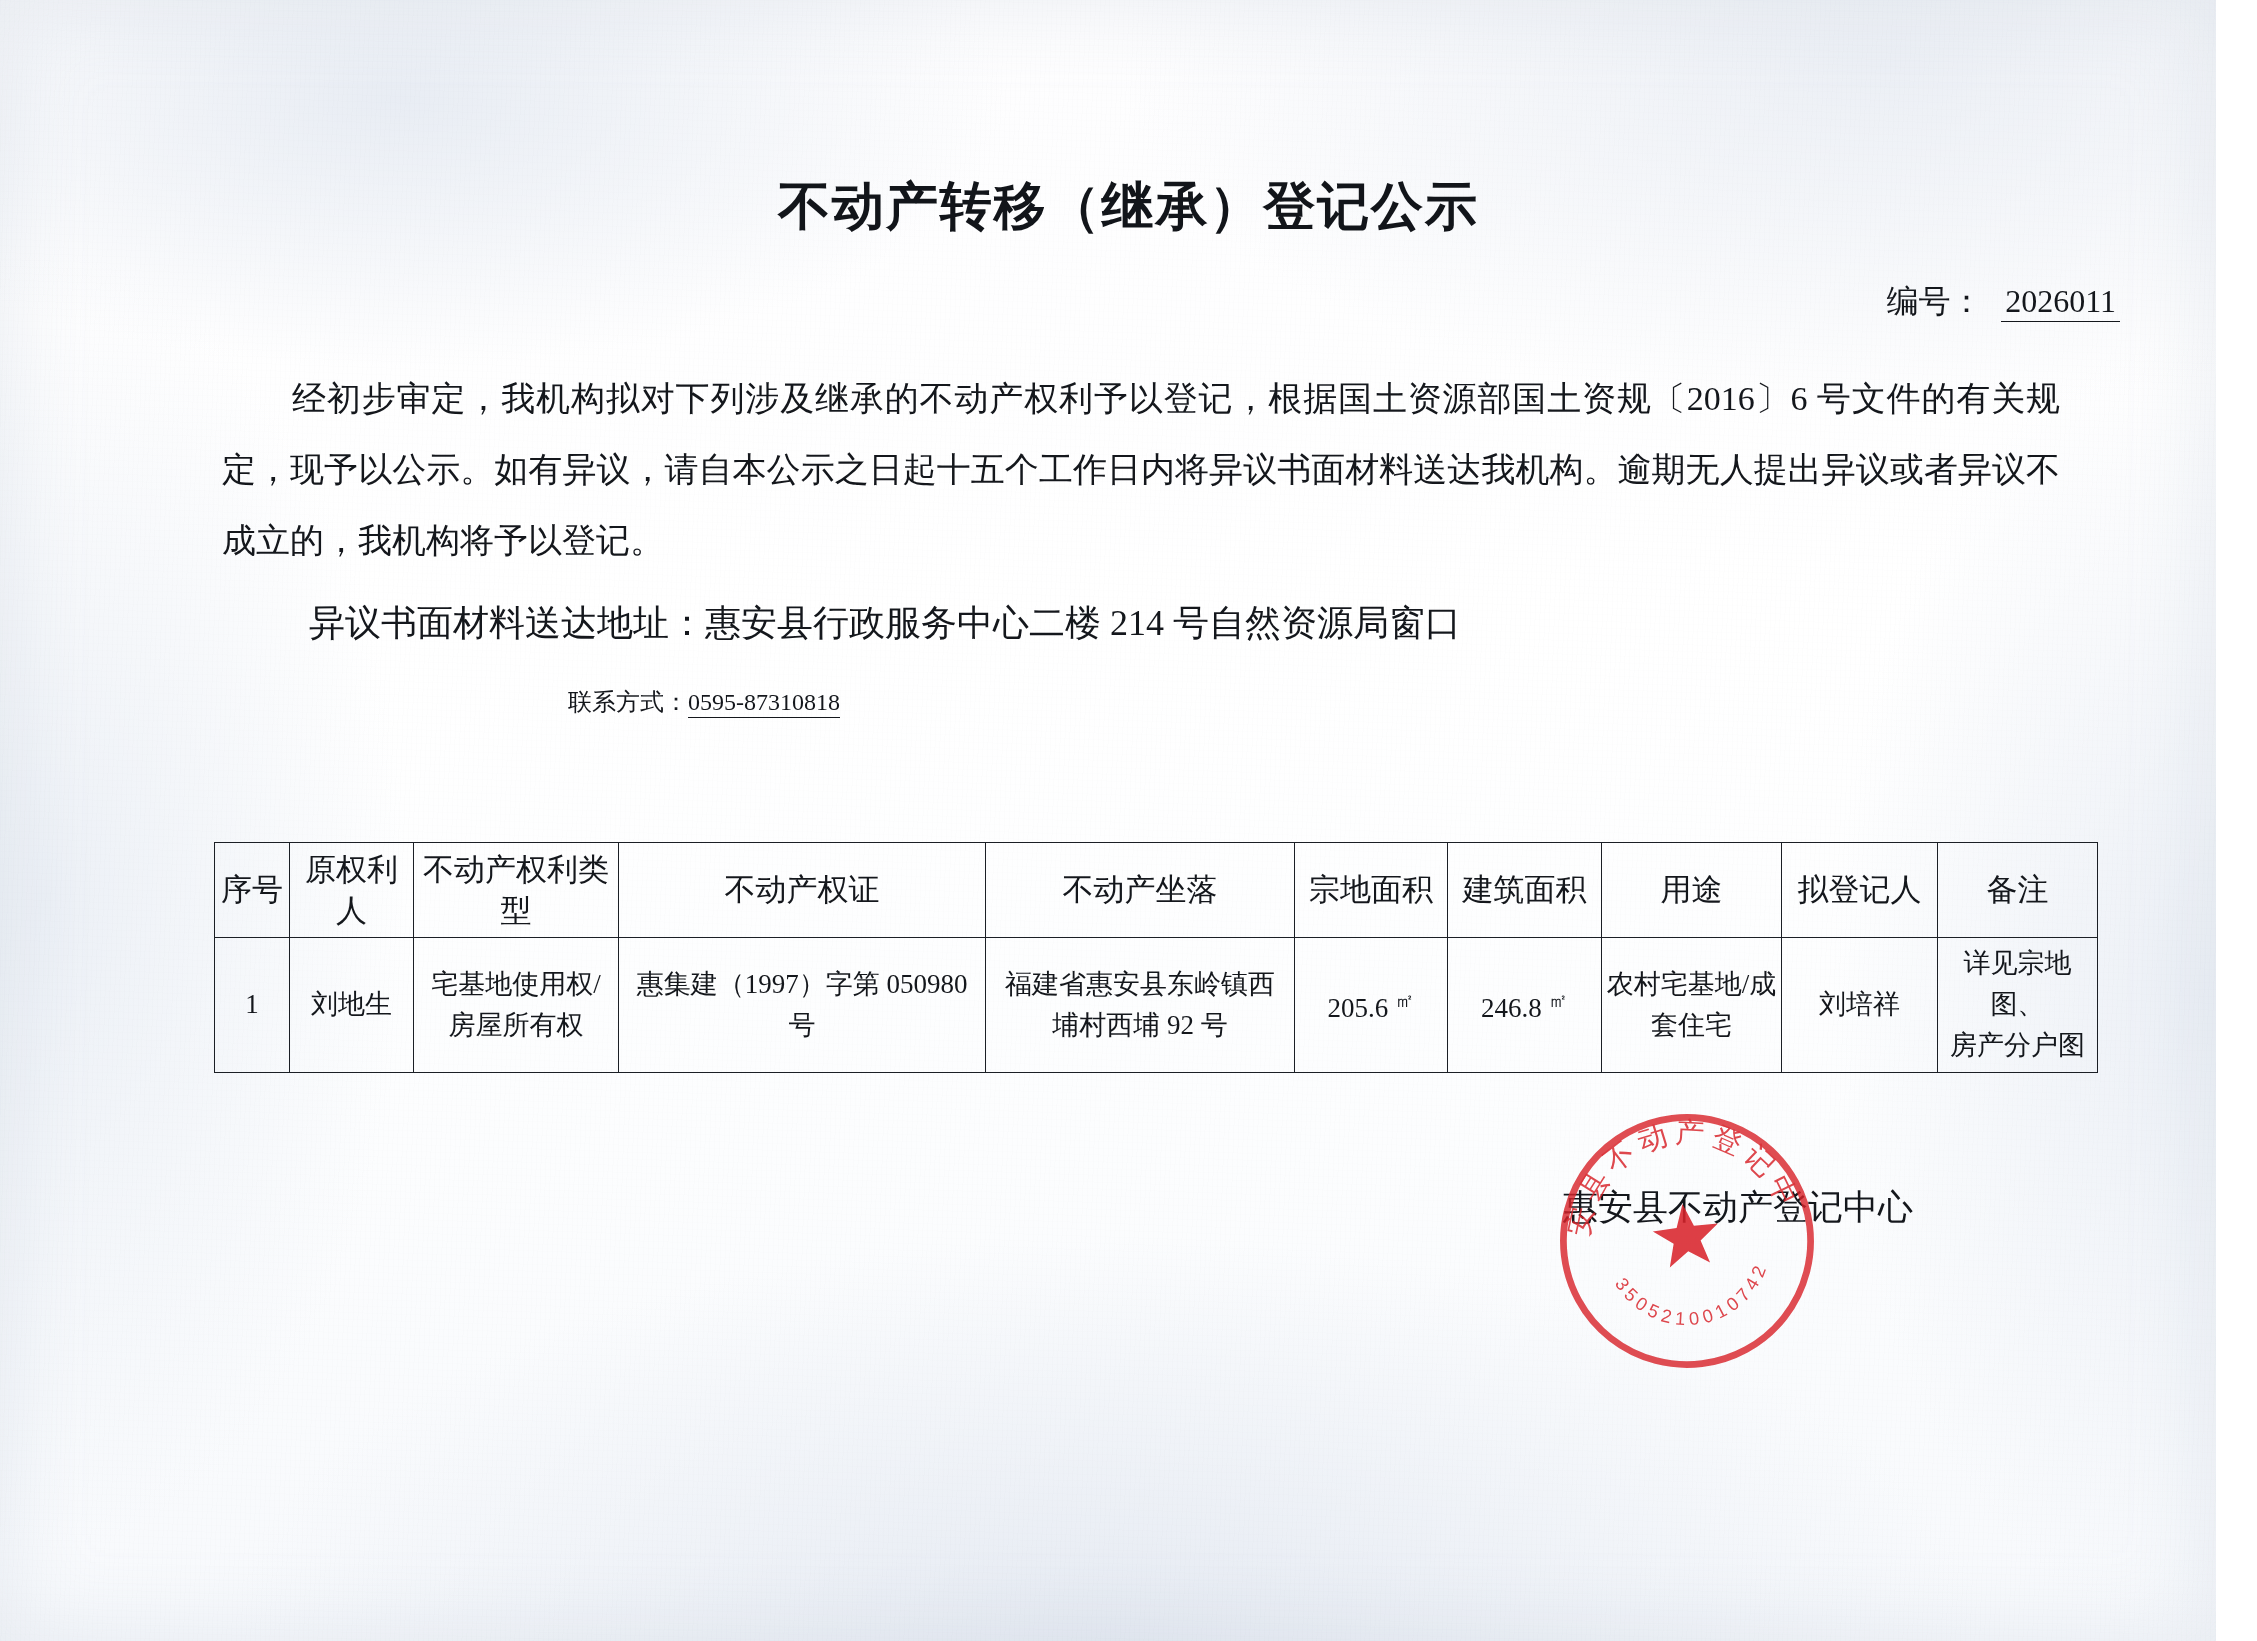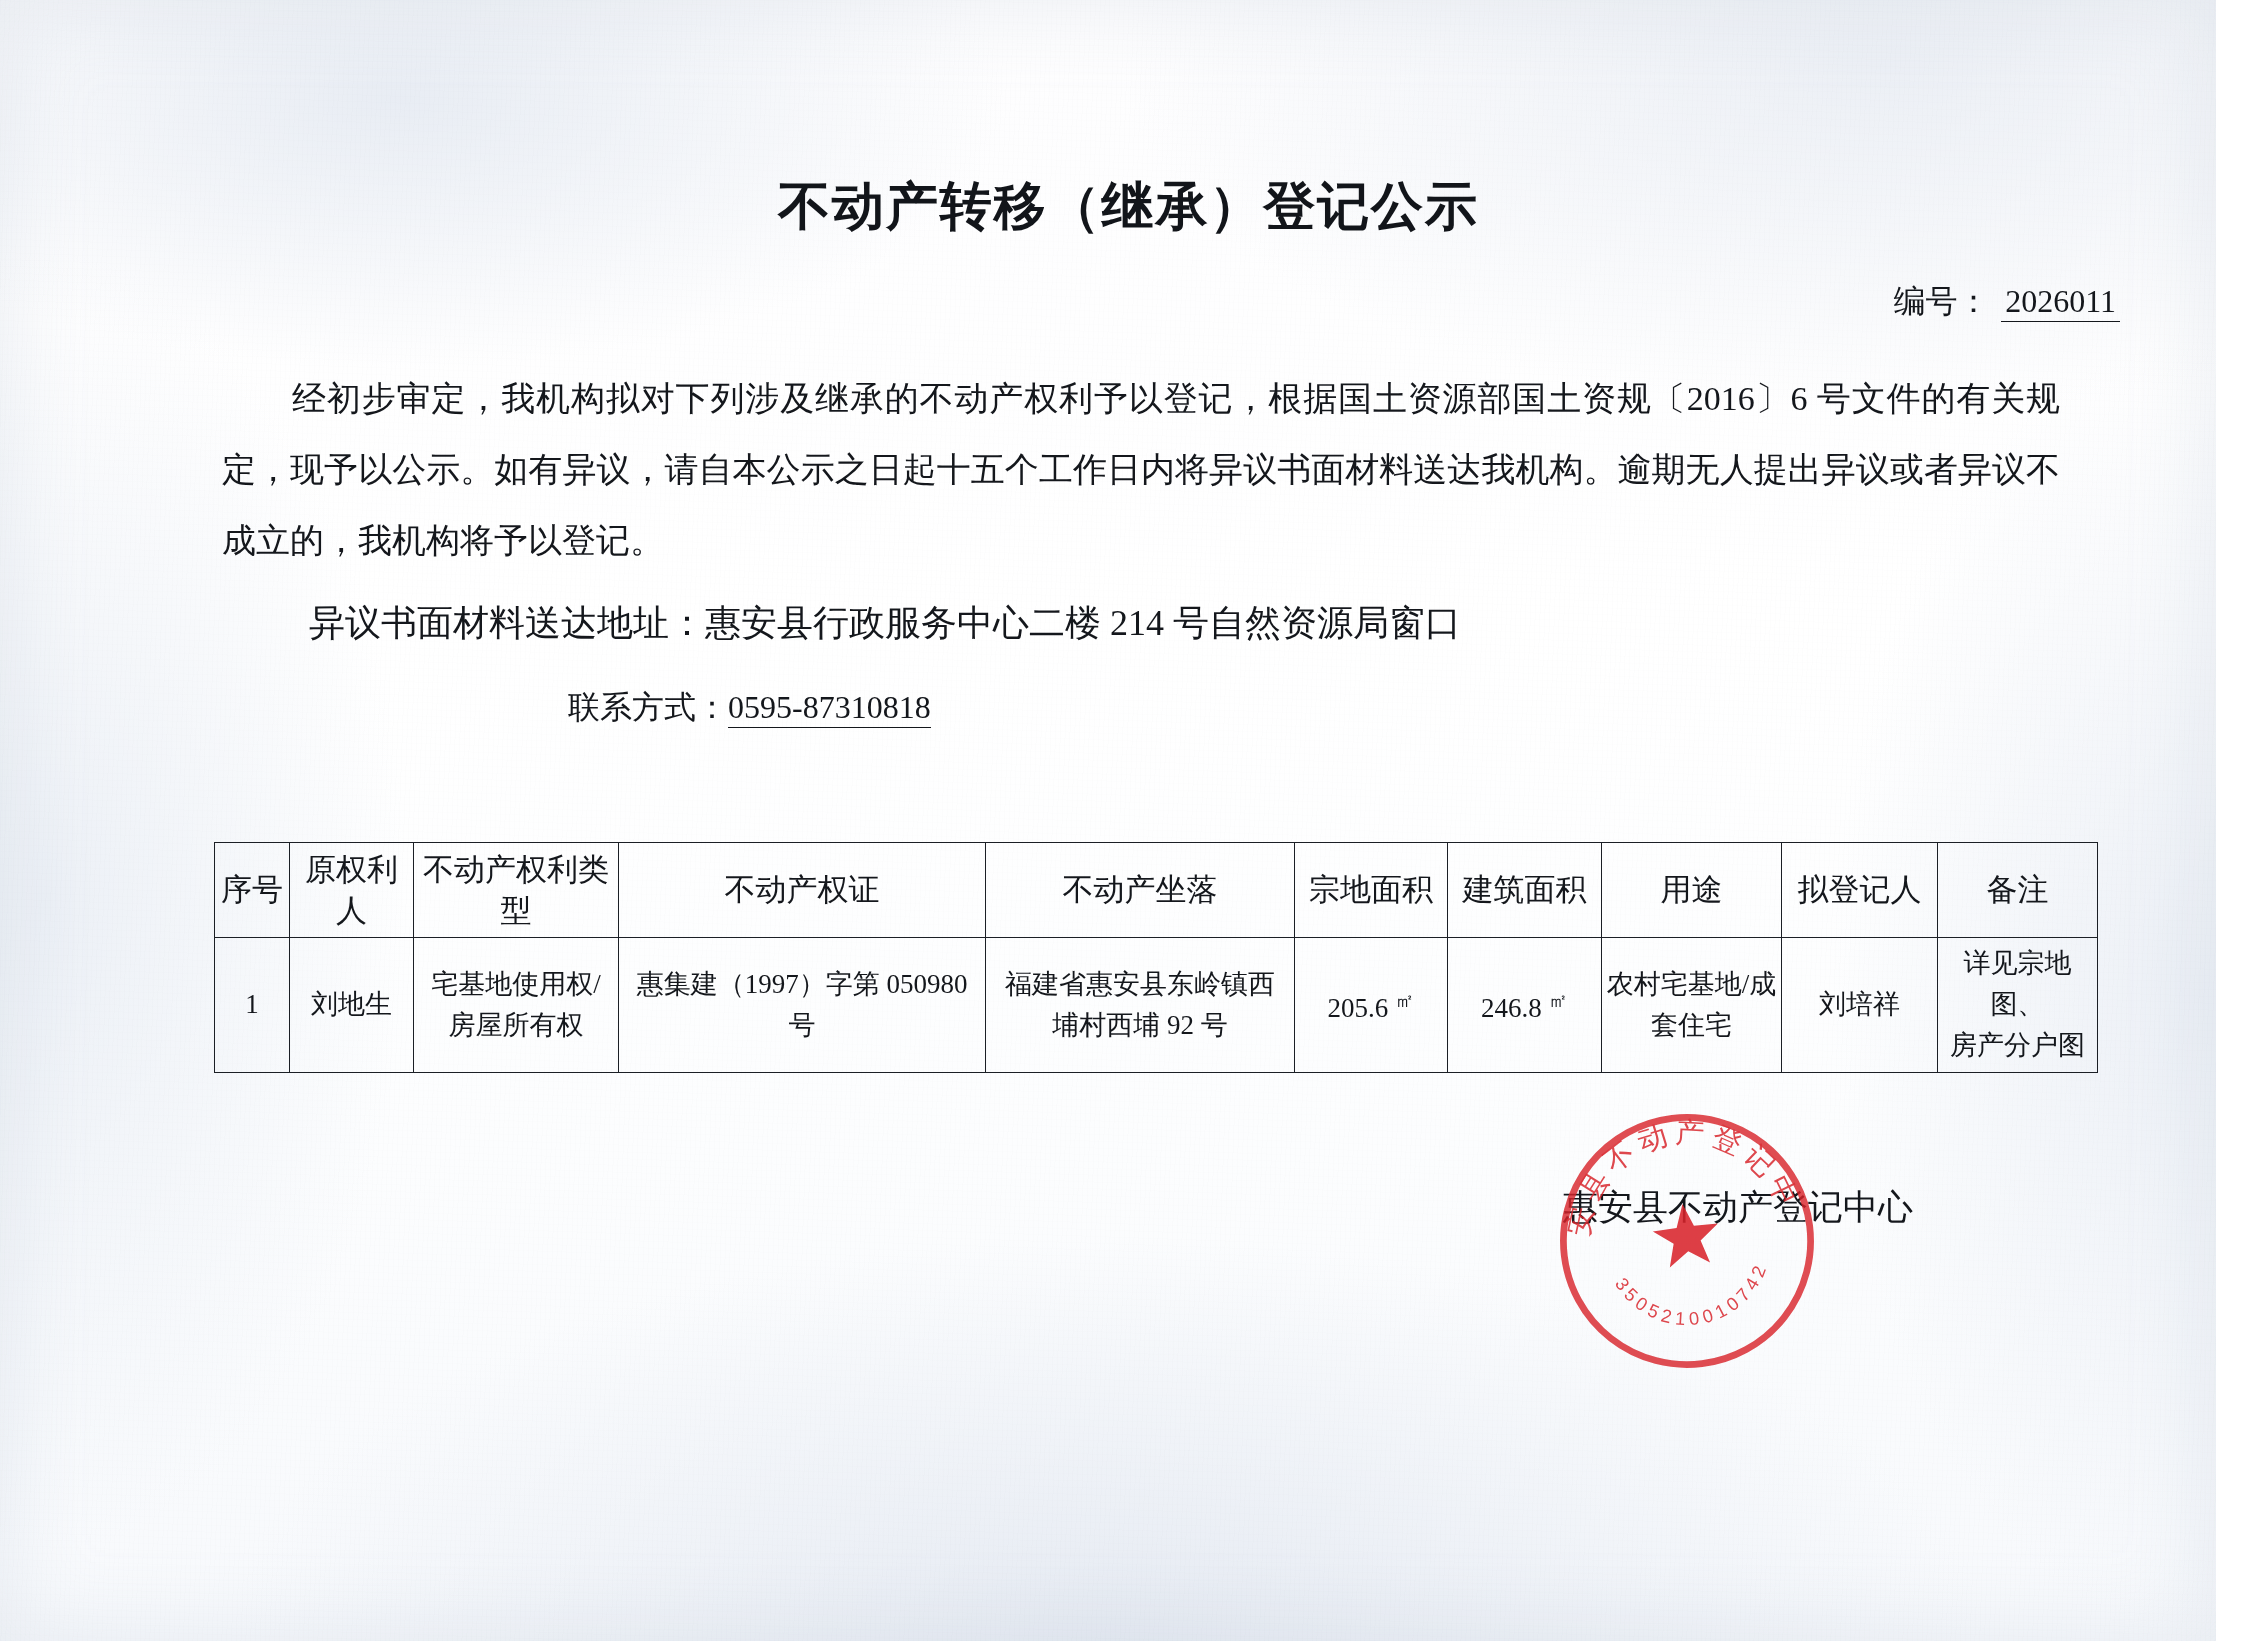--- a/index.html
+++ b/index.html
@@ -68,21 +68,21 @@
     position: absolute;
     right: 137px;
     top: 280px;
     font-size: 32px;
     color: #14171c;
     white-space: nowrap;
   }
   .serial-row .serial-value {
     border-bottom: 1.9px solid #14171c;
     padding: 0 3.9px 1.9px 3.9px;
-    margin-left: 12px;
+    margin-left: 19px;
   }
 
   .body-text {
     position: absolute;
     left: 214px;
     top: 355px;
     width: 1854px;
     font-size: 34px;
     line-height: 71px;
     color: #14171c;
@@ -98,21 +98,21 @@
     left: 309px;
     top: 599px;
     font-size: 36px;
     color: #14171c;
     white-space: nowrap;
   }
   .contact-line {
     position: absolute;
     left: 568px;
     top: 686px;
-    font-size: 32px;
+    font-size: 24px;
     color: #14171c;
     white-space: nowrap;
   }
   .contact-line .phone {
     border-bottom: 1.9px solid #14171c;
     padding-bottom: 1.9px;
   }
 
   
   .tbl-wrap {

